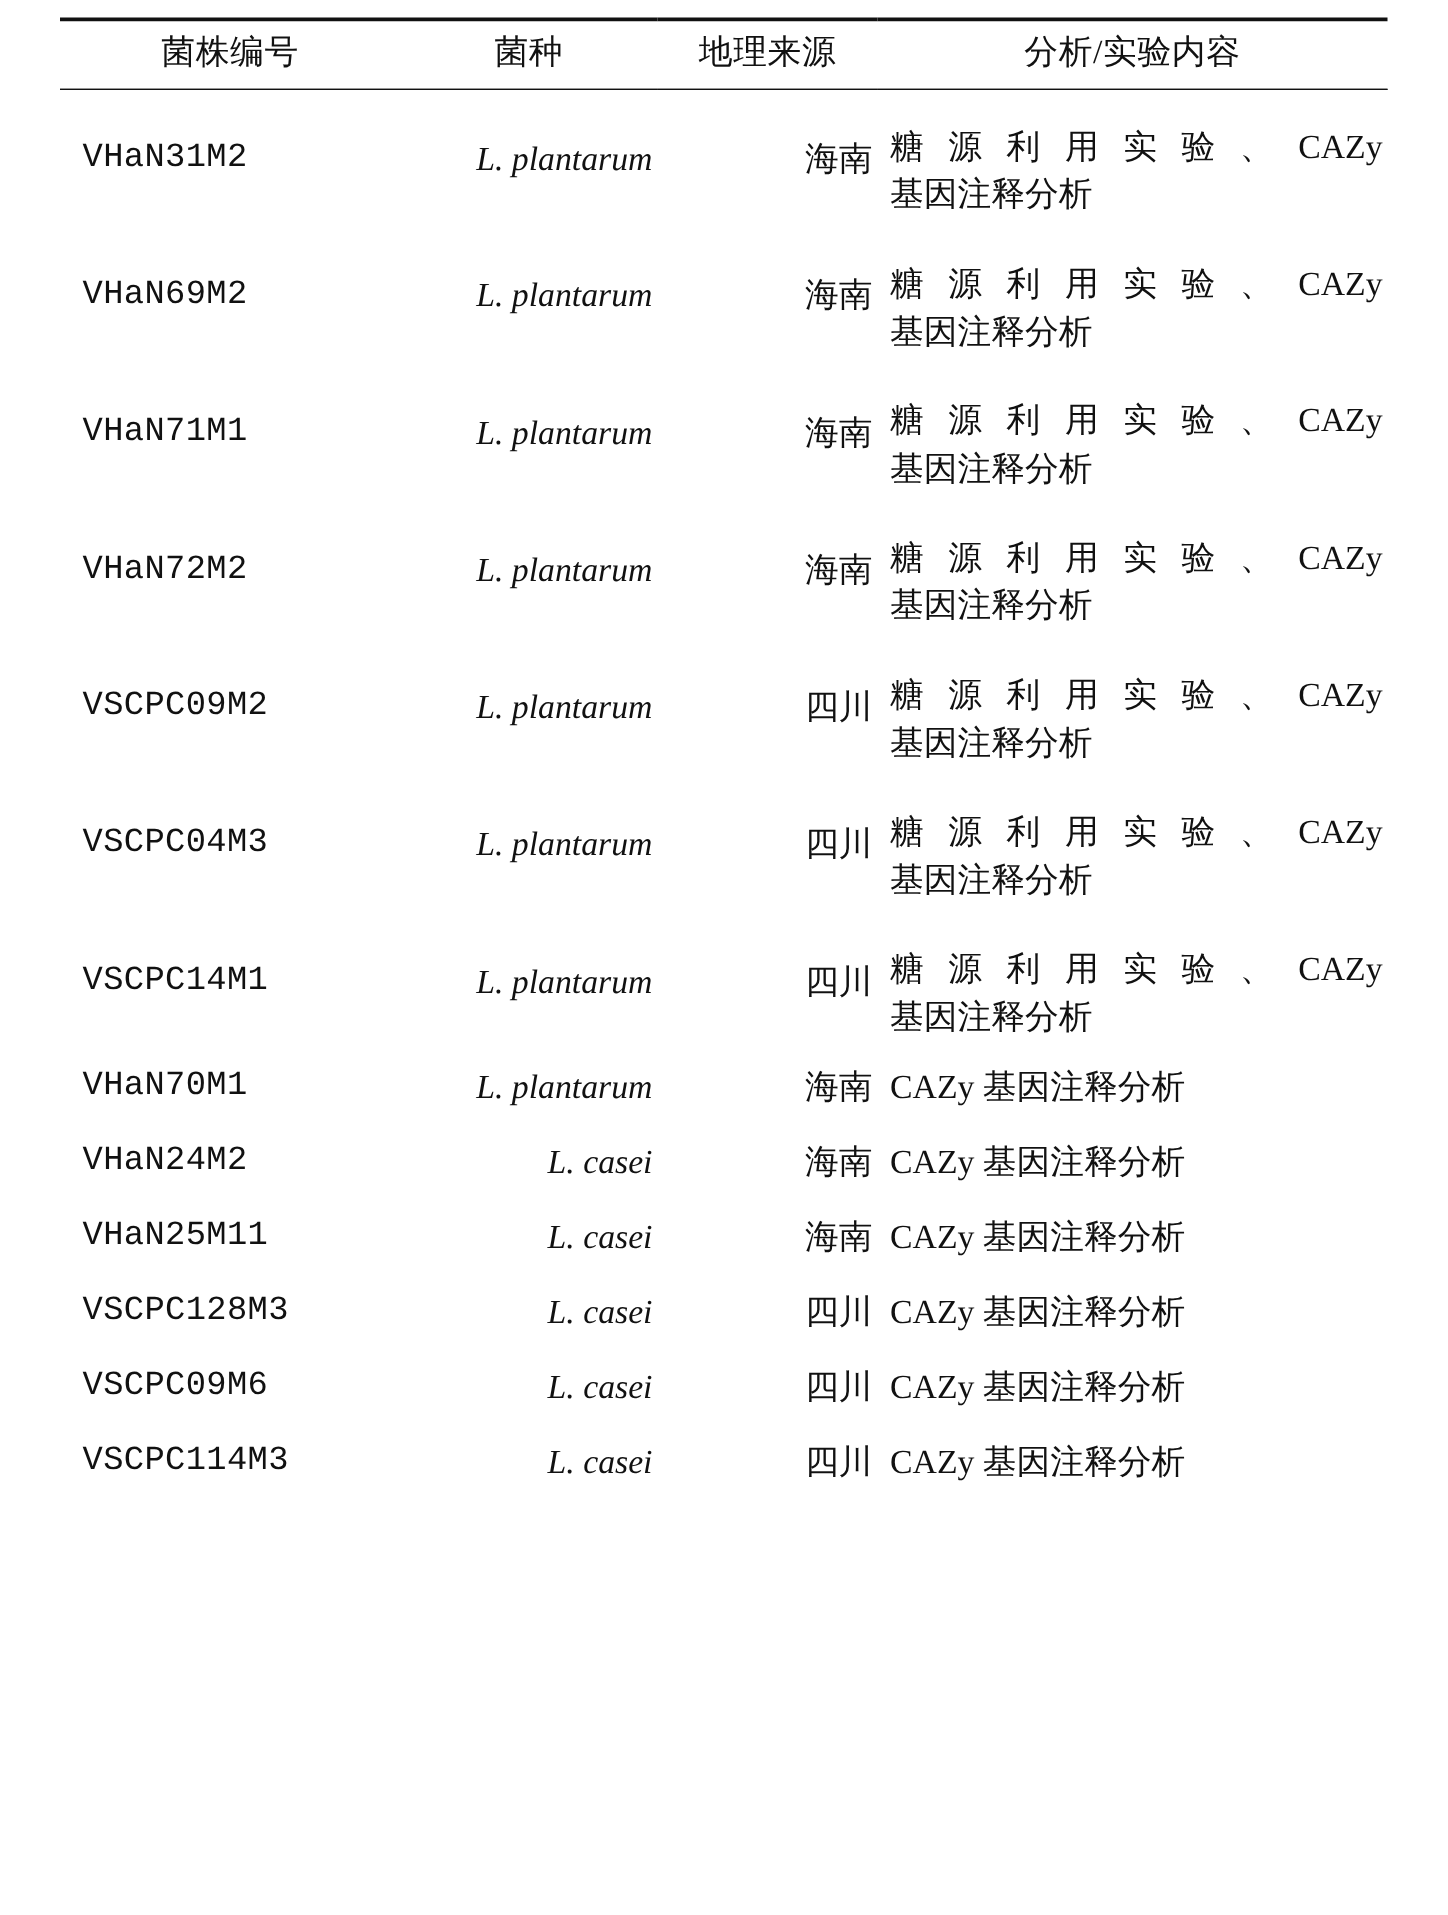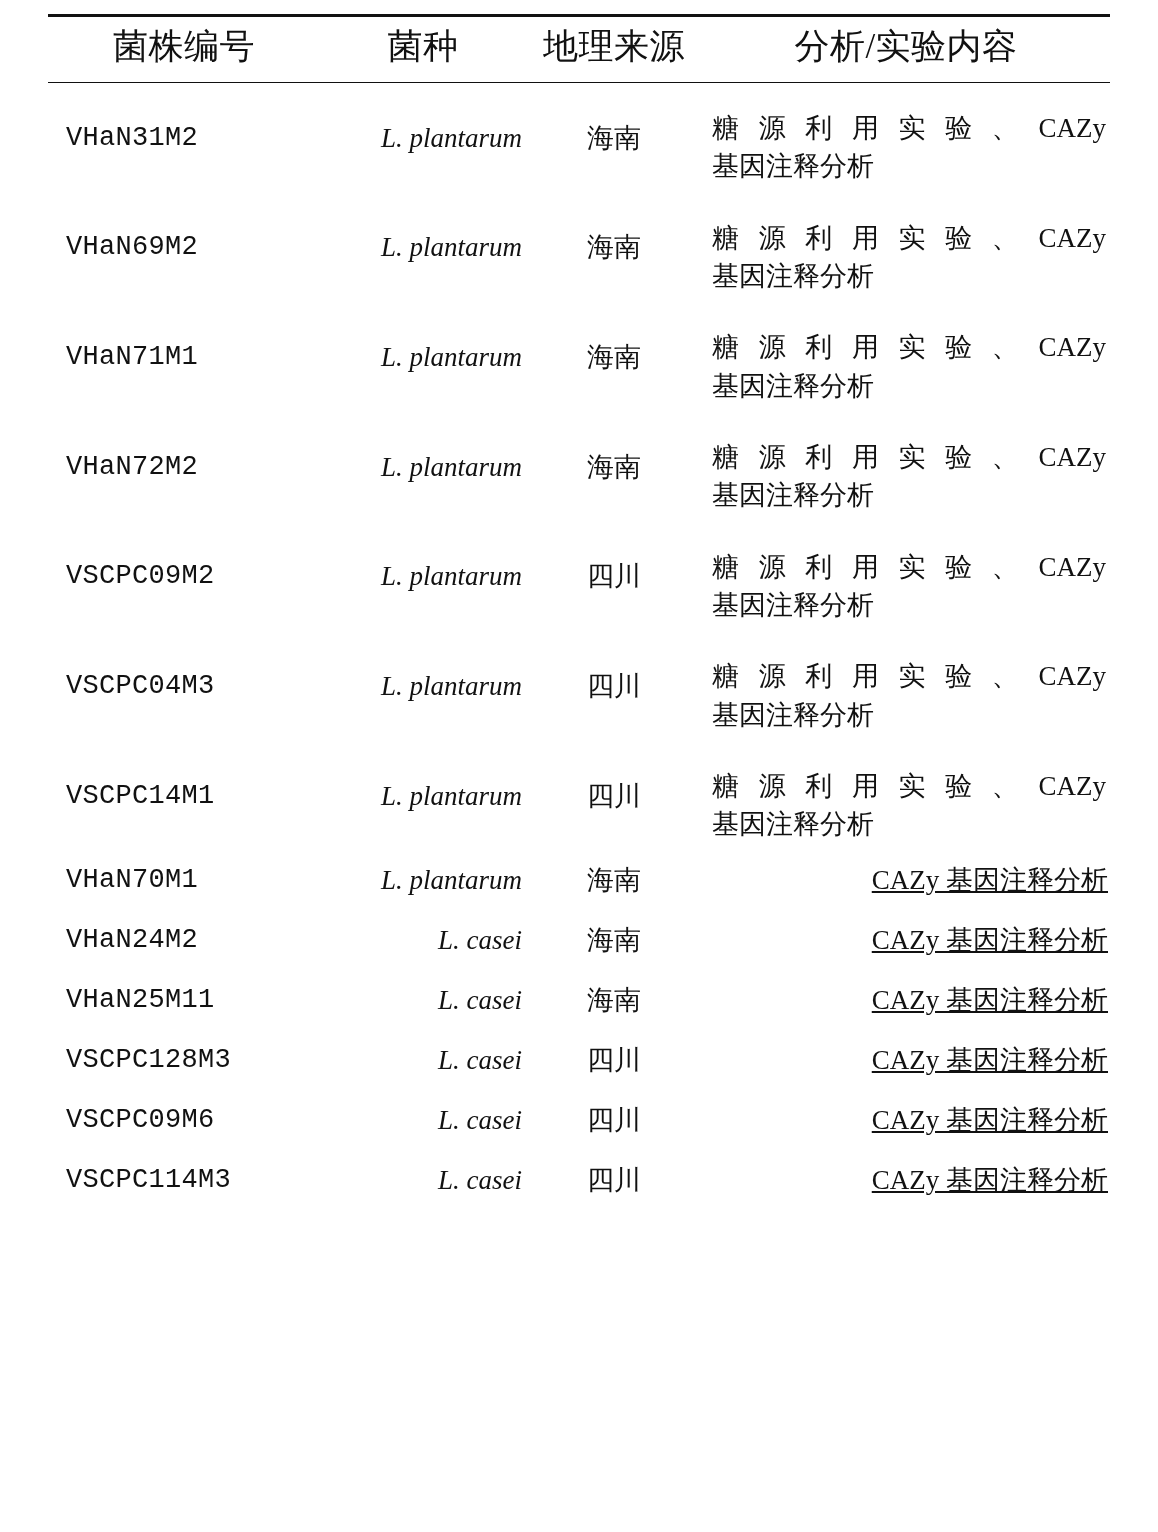--- a/index.html
+++ b/index.html
@@ -27,21 +27,21 @@
     table-layout: fixed;
     margin-top: 14px;
   }
   table.strain-table col.c-id    { width: 272px; }
   table.strain-table col.c-sp    { width: 206px; }
   table.strain-table col.c-geo   { width: 176px; }
   table.strain-table col.c-exp   { width: 408px; }
 
   thead th {
     font-weight: normal;
-    font-size: 35px;
+    font-size: 27px;
     text-align: center;
     padding: 6px 4px 12px 4px;
     letter-spacing: 0.5px;
   }
   .rule-top {
     border-top: 3px solid #111;
   }
   .rule-mid td, .rule-mid th {
     border-bottom: 1.5px solid #111;
   }
@@ -59,40 +59,39 @@
     padding-left: 18px;
     letter-spacing: 0.3px;
     font-family: Liberation Mono, monospace;
   }
   td.species {
     text-align: right;
     font-style: italic;
     font-family: "Liberation Serif", "DejaVu Serif", serif;
   }
   td.geo {
-    text-align: center;
+    text-align: right;
   }
   td.exp {
     text-align: left;
     padding-left: 10px;
     padding-right: 2px;
   }
   .exp-line {
     display: block;
   }
   .exp-line.justified {
     text-align: justify;
     text-align-last: justify;
     padding-right: 2px;
     margin-top: 19px;
   }
   .exp-single {
     display: block;
-    text-align: right;
-    text-decoration: underline;
+    text-align: left;
   }
   tbody tr.tall td {
     height: 86px;
   }
   tbody tr.short td {
     height: 46px;
   }
 </style>
 </head>
 <body>

